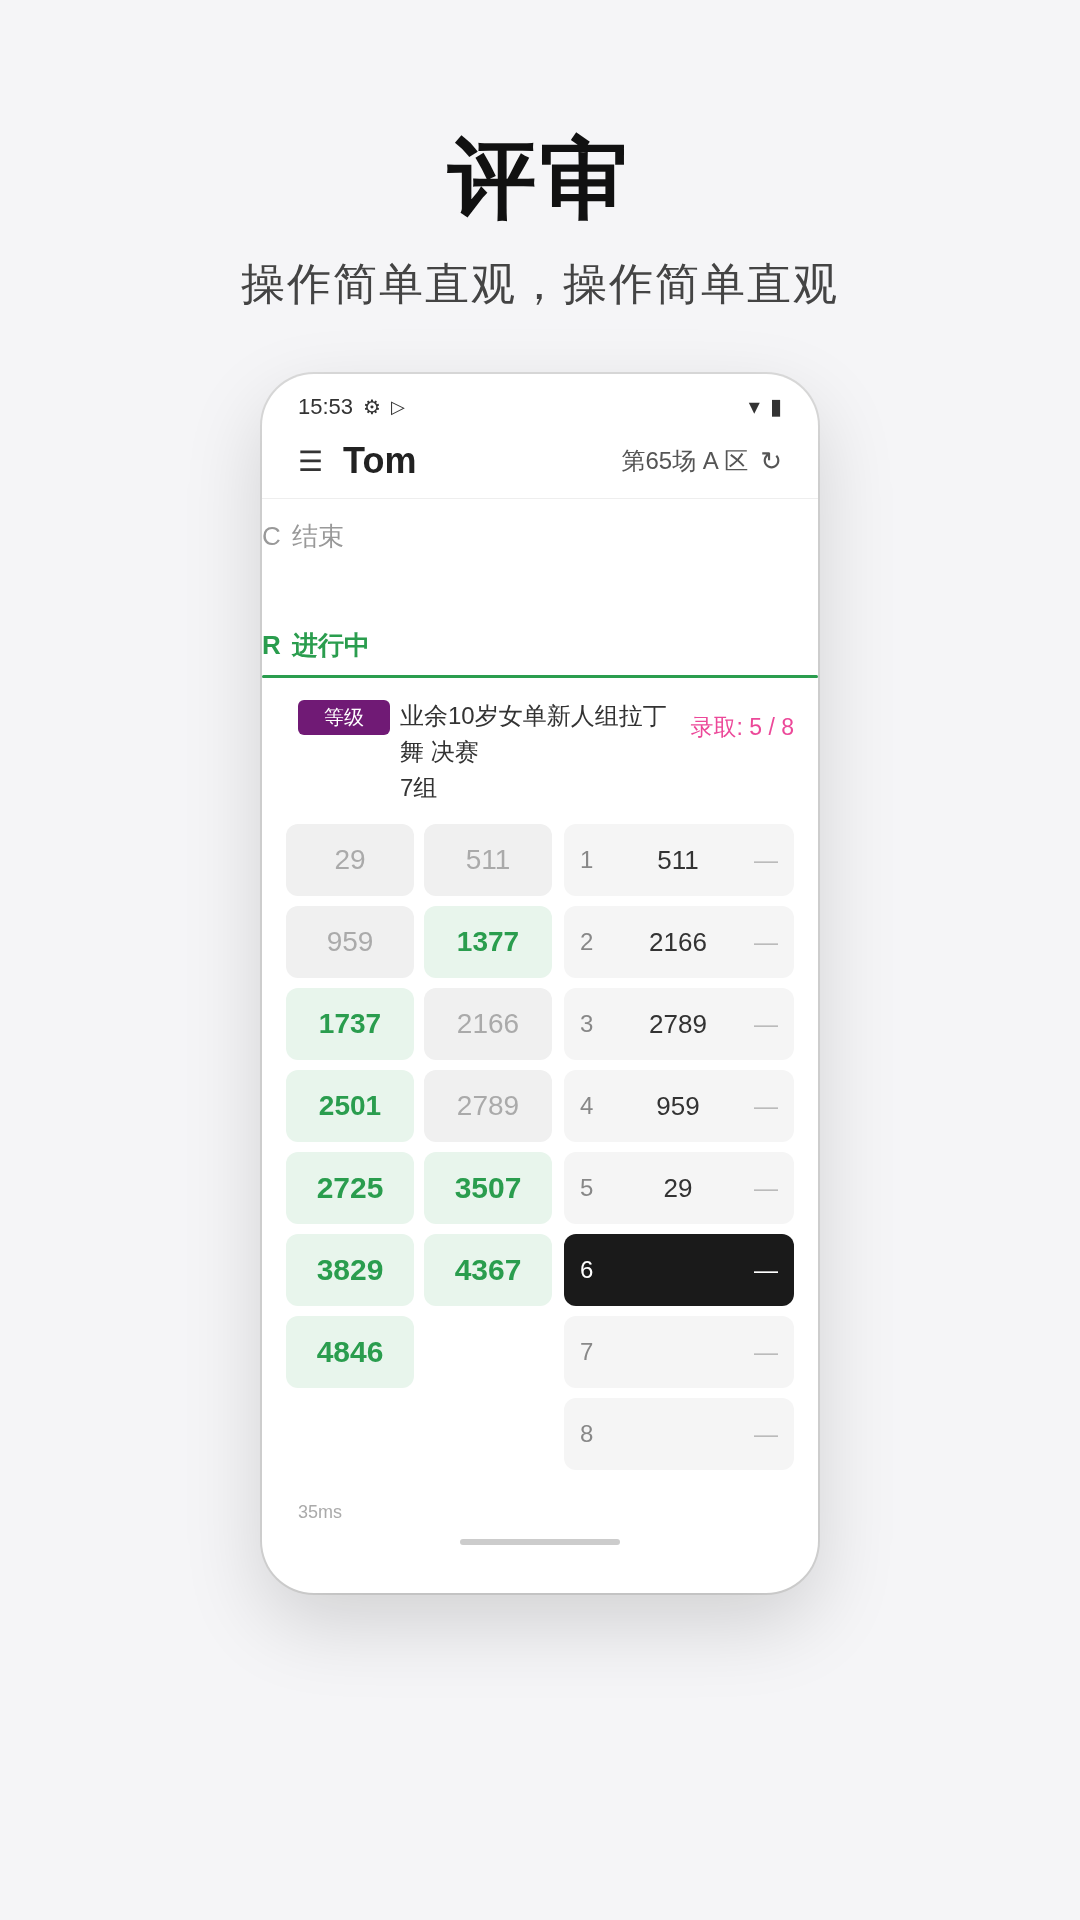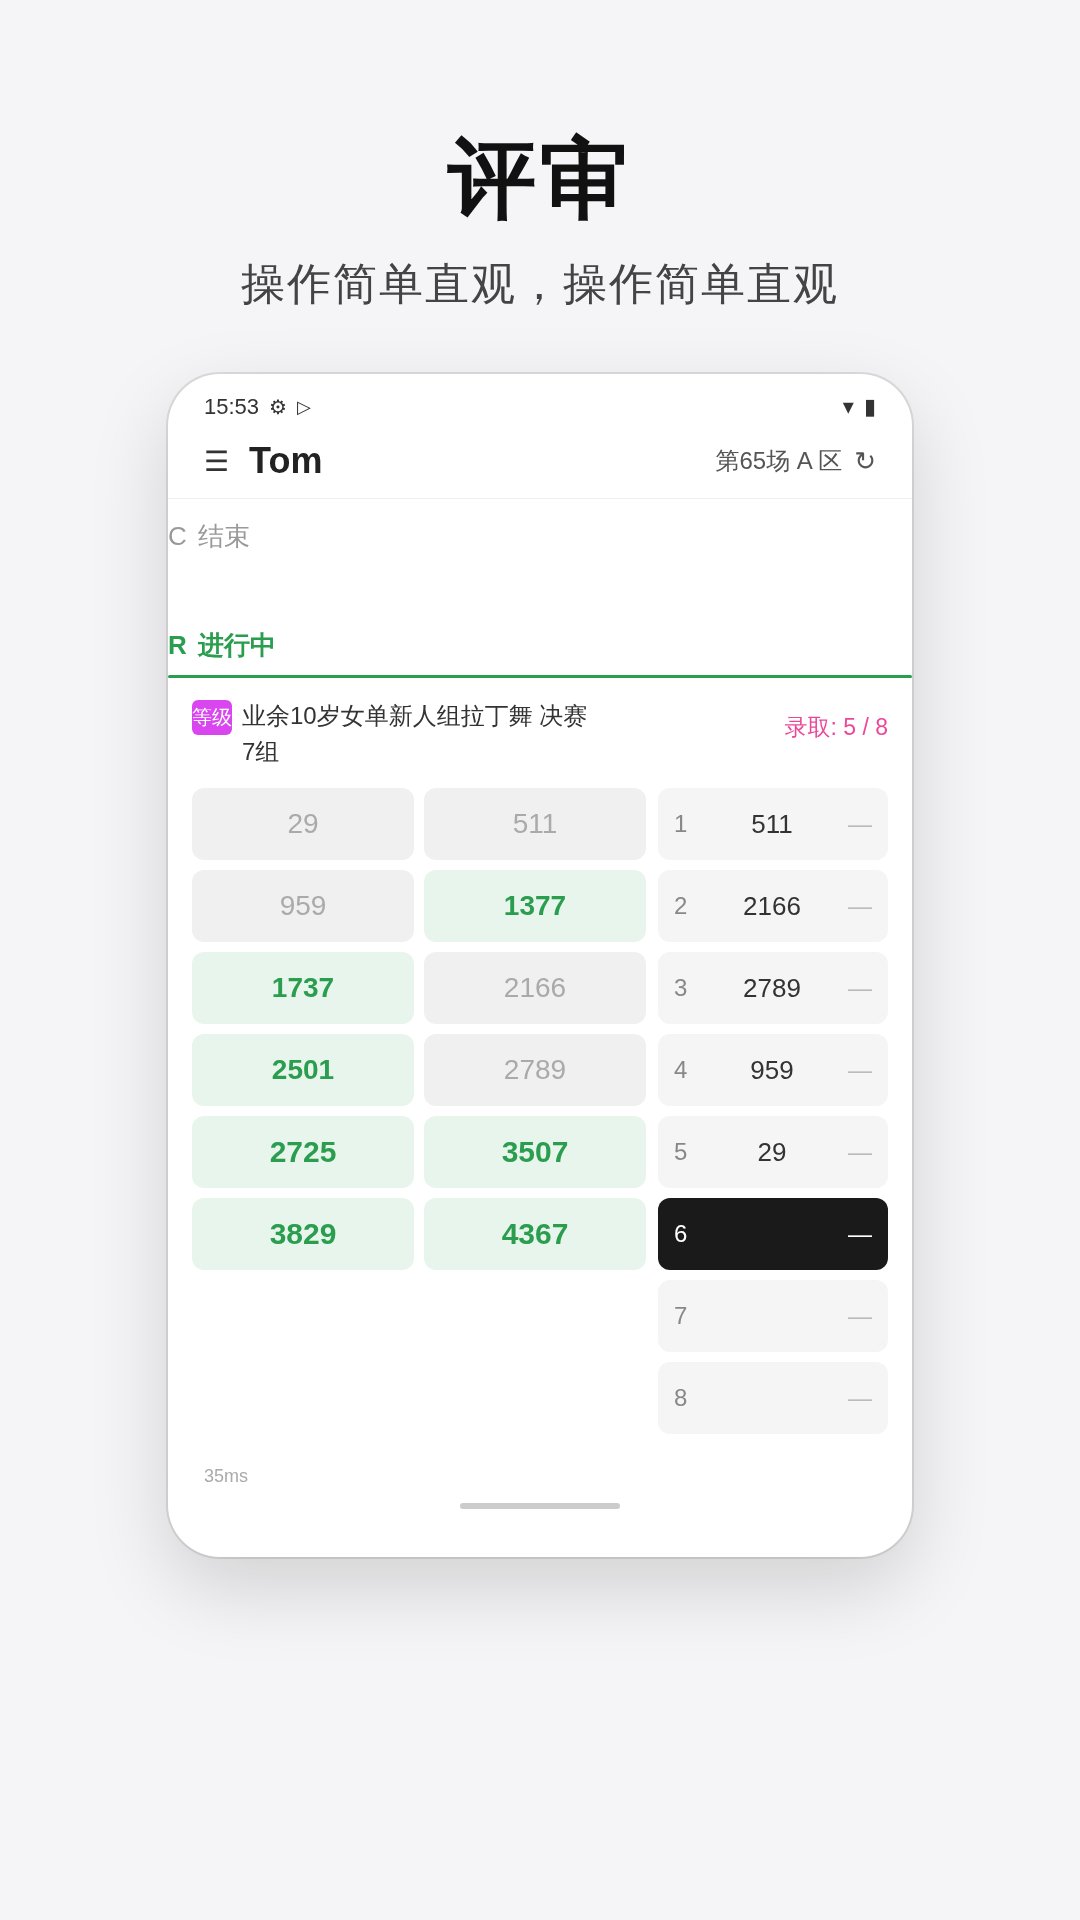--- a/index.html
+++ b/index.html
@@ -25,21 +25,21 @@
     }
     .page-subtitle {
       font-size: 44px;
       color: #444;
       margin-top: 16px;
       letter-spacing: 2px;
     }
 
     
     .phone-frame {
-      width: 744px;
+      width: 556px;
       background: #fff;
       border-radius: 52px;
       box-shadow: 0 30px 80px rgba(0,0,0,0.15), 0 0 0 2px #ddd;
       overflow: hidden;
       position: relative;
       padding-bottom: 48px;
     }
 
     
     .status-bar {
@@ -106,27 +106,28 @@
 
     
     .category-row {
       display: flex;
       align-items: flex-start;
       justify-content: space-between;
       margin-bottom: 18px;
     }
     .category-left { display: flex; align-items: flex-start; gap: 10px; flex: 1; }
     .grade-badge {
-      background: #d946ef;
+      background: #701a75;
       color: #fff;
       font-size: 20px;
-      padding: 4px 0;
+      padding: 4px 26px;
       border-radius: 6px;
       white-space: nowrap;
       margin-top: 2px;
+      margin-left: 12px;
     }
     .category-title {
       font-size: 24px;
       color: #333;
       line-height: 1.5;
       flex: 1;
     }
     .admission-info {
       font-size: 23px;
       color: #ec4899;
@@ -320,20 +321,21 @@
           <div class="num-cell green-bold">2725</div>
           <div class="num-cell green-bold">3507</div>
         </div>
 
         <div class="left-row">
           <div class="num-cell green-bold">3829</div>
           <div class="num-cell green-bold">4367</div>
         </div>
 
         <div class="left-row">
+          <div class="num-cell green-bold">4846</div>
           <div style="flex:1;"></div>
         </div>
 
       </div>
 
       <div class="right-list">
 
         <div class="rank-row">
           <span class="rank-num">1</span>
           <span class="rank-value">511</span>

